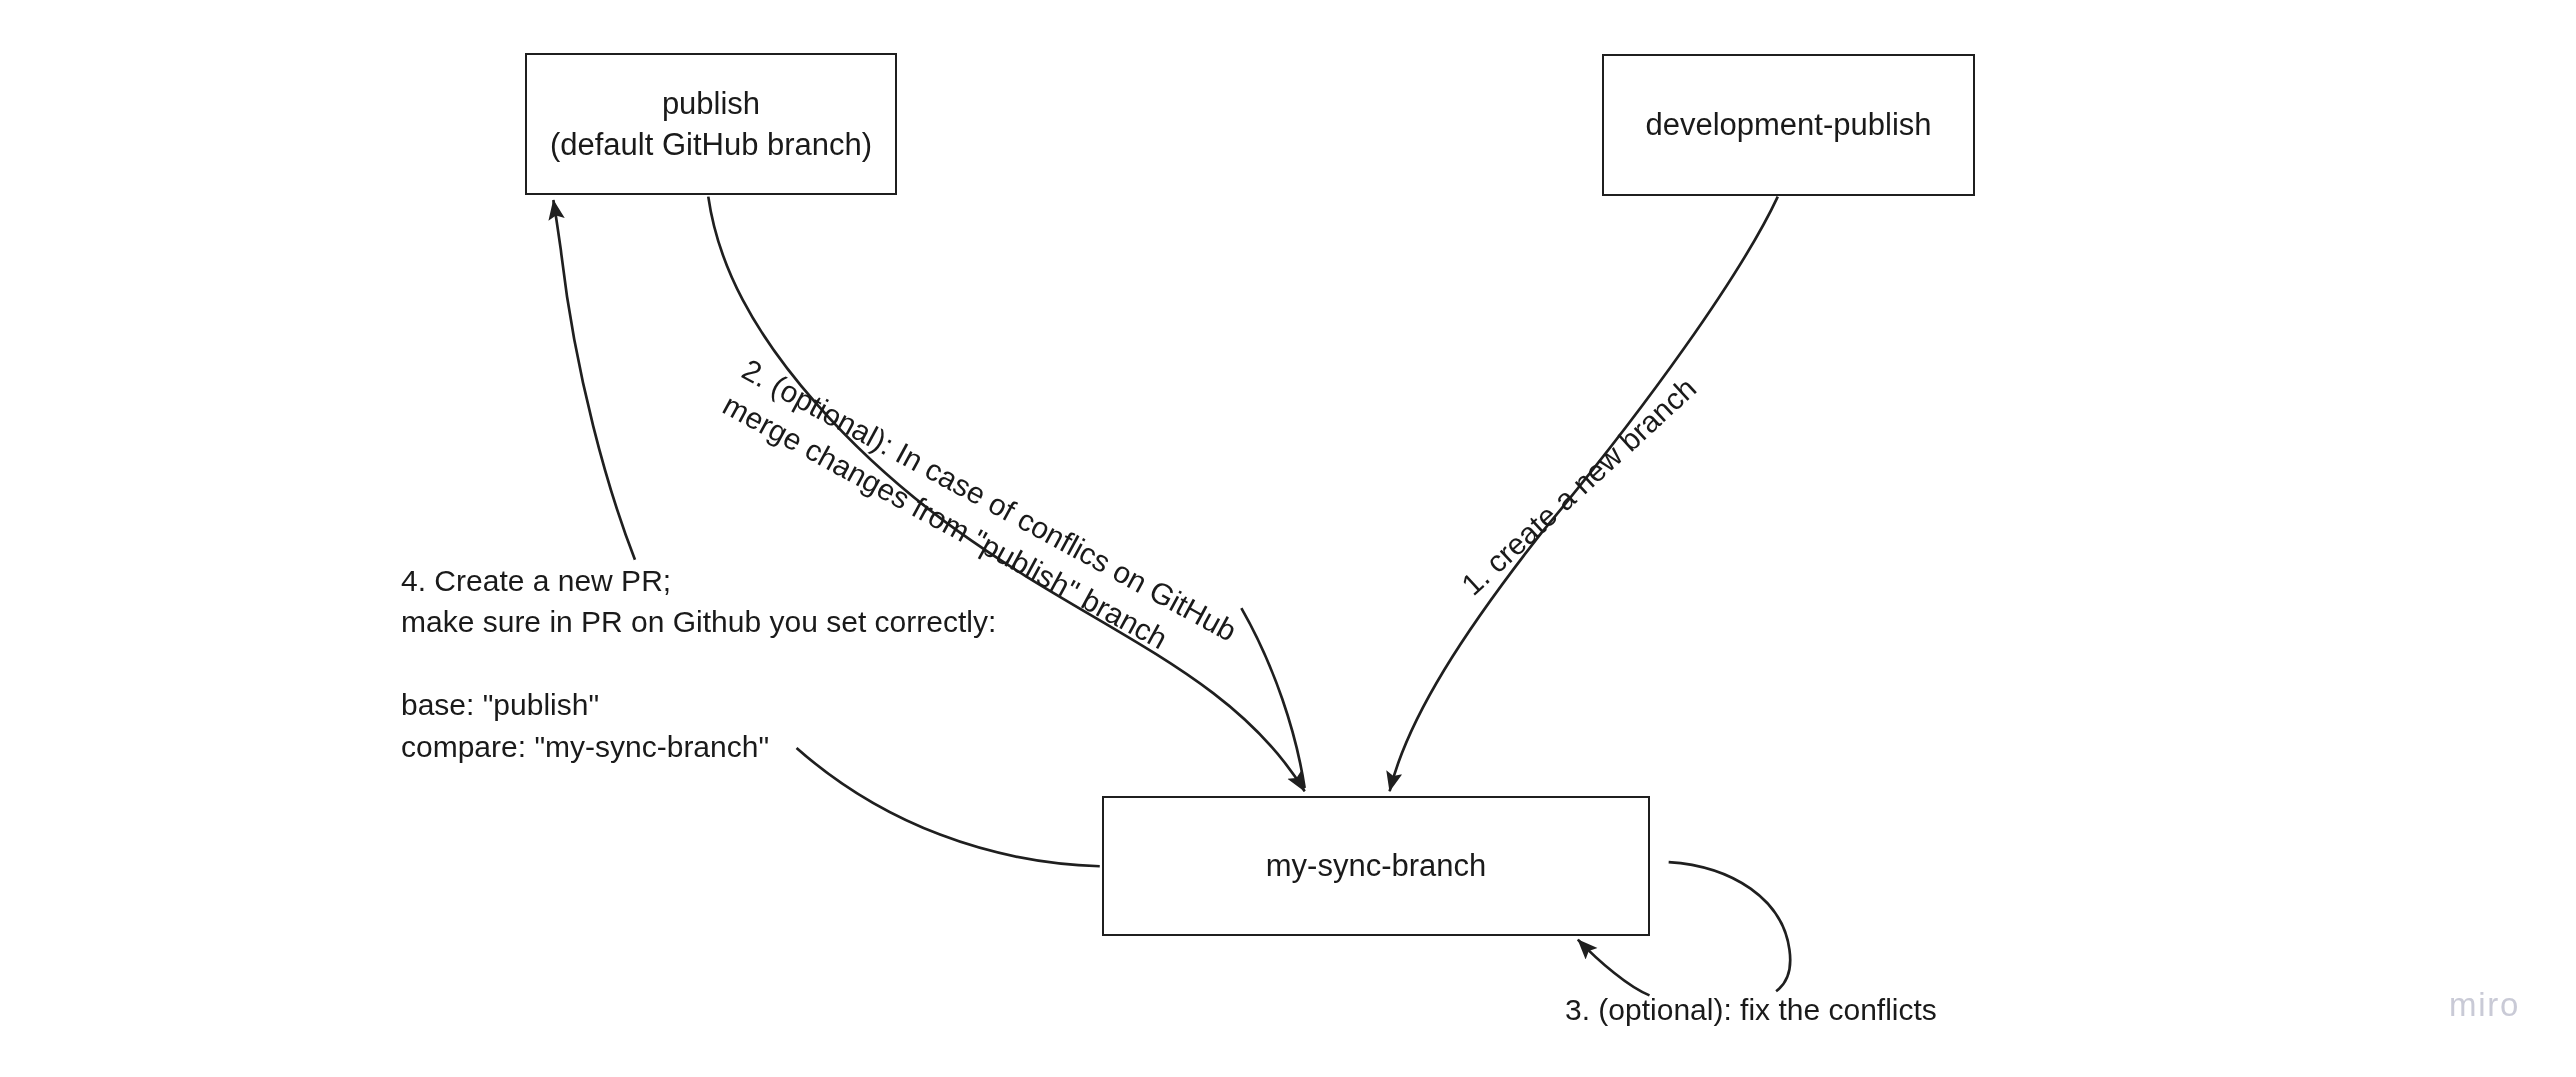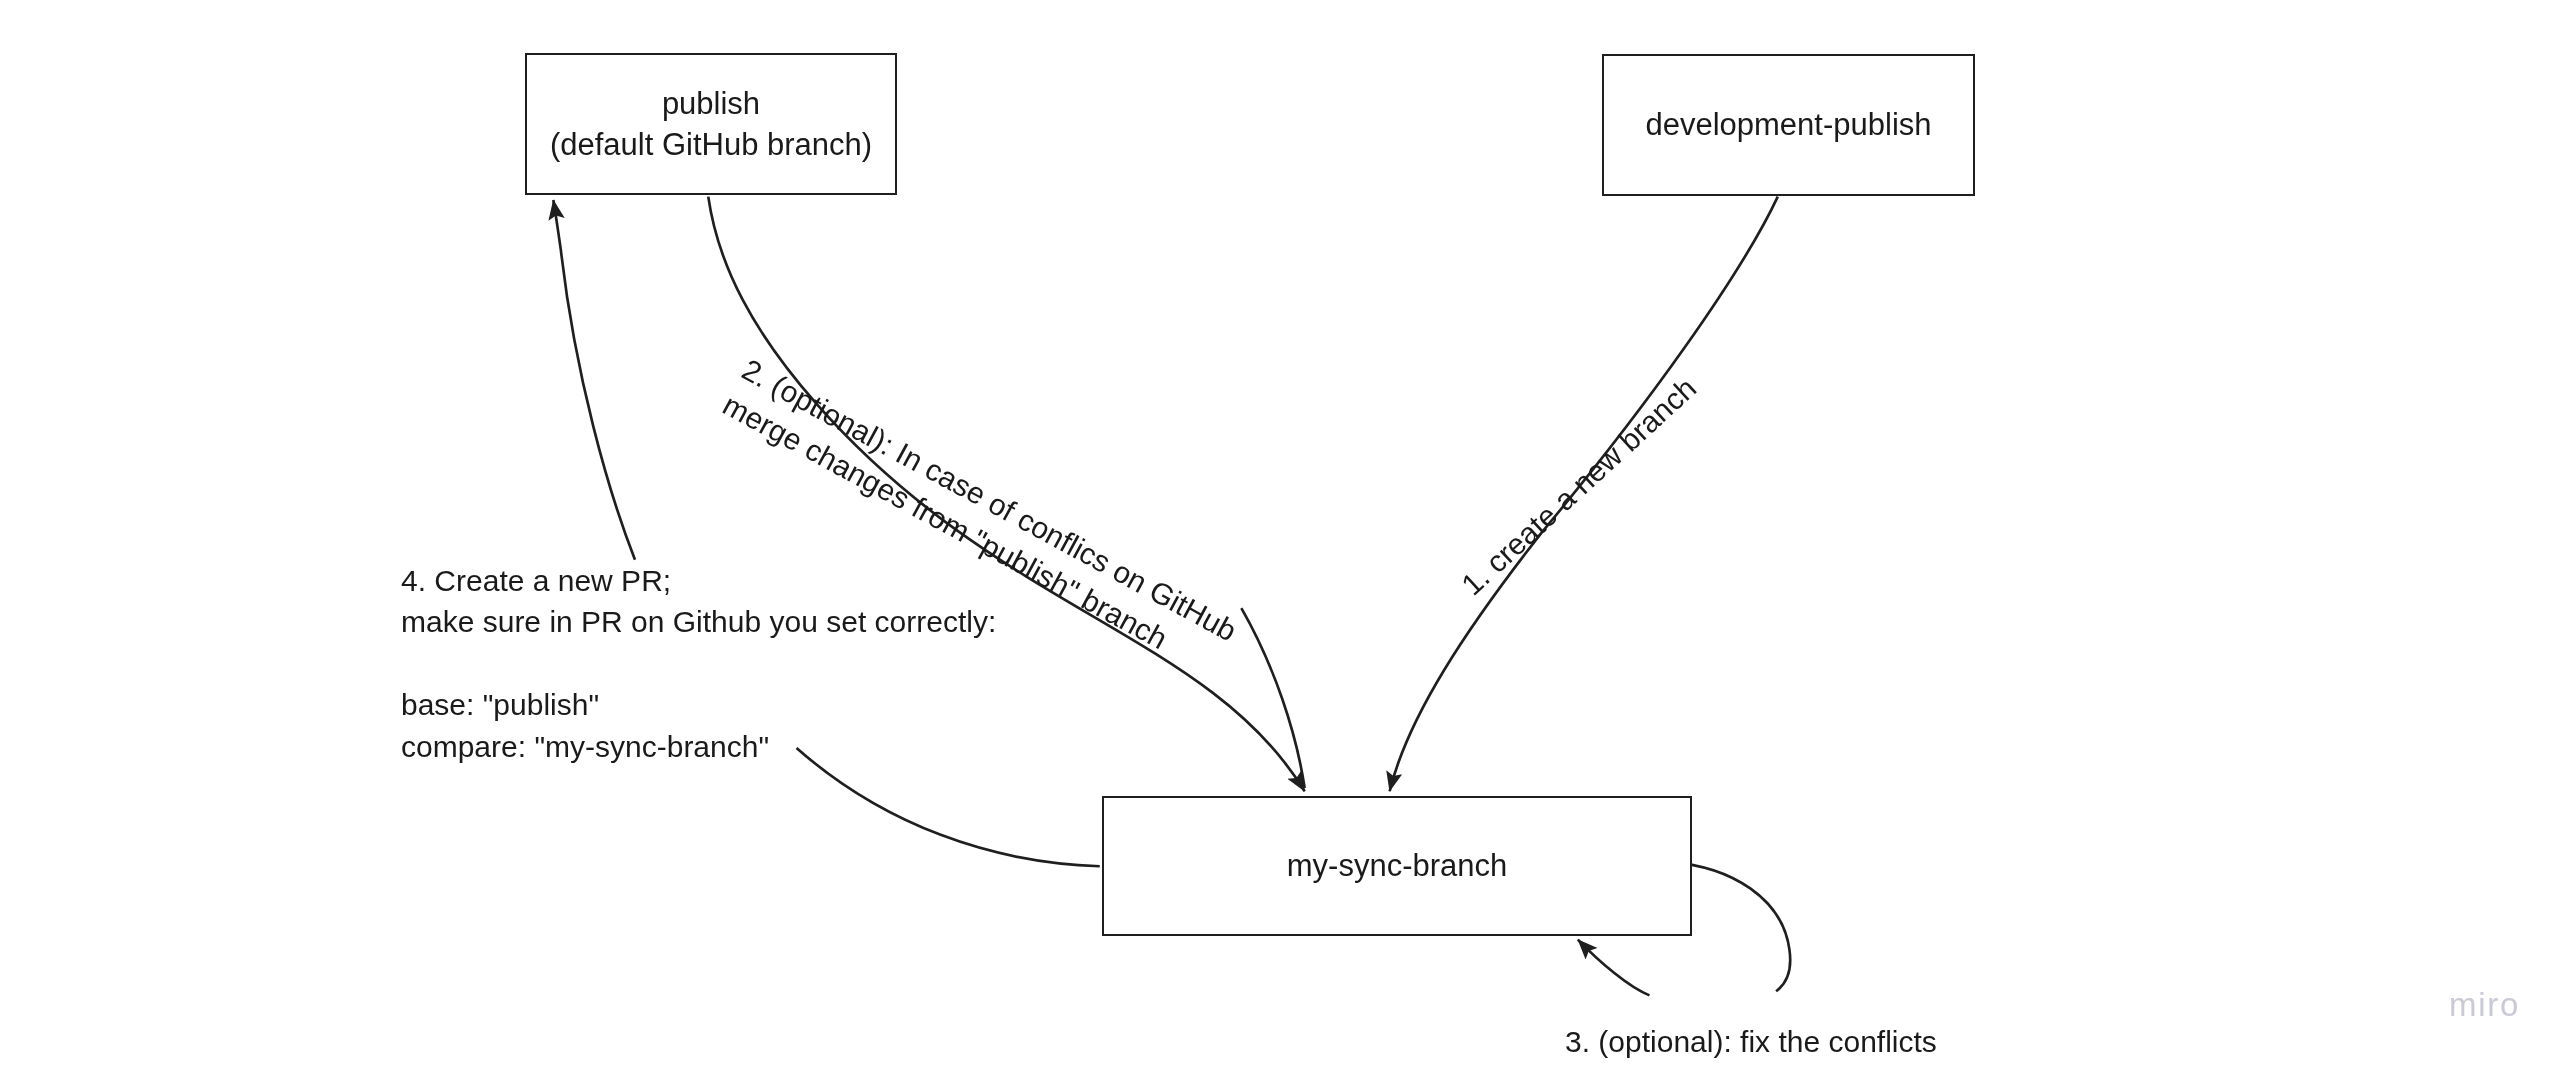--- a/index.html
+++ b/index.html
@@ -48,21 +48,21 @@
   }
   #node-development-publish {
     left: 1602px;
     top: 54px;
     width: 373px;
     height: 142px;
   }
   #node-my-sync-branch {
     left: 1102px;
     top: 796px;
-    width: 590px;
+    width: 548px;
     height: 140px;
   }
   .edge-label {
     position: absolute;
     font-size: 30px;
     line-height: 1.34;
     color: #1a1a1a;
     white-space: pre-line;
     transform-origin: left top;
   }
@@ -73,21 +73,20 @@
   }
   #label-step1 {
     left: 1453px;
     top: 575px;
     transform: rotate(-42.5deg);
   }
   #label-step3 {
     left: 1565px;
     top: 990px;
     font-size: 30px;
-    margin-top: 32px;
   }
   #text-step4 {
     position: absolute;
     left: 401px;
     top: 560px;
     font-size: 30px;
     line-height: 1.38;
     color: #1a1a1a;
     white-space: pre-line;
   }

